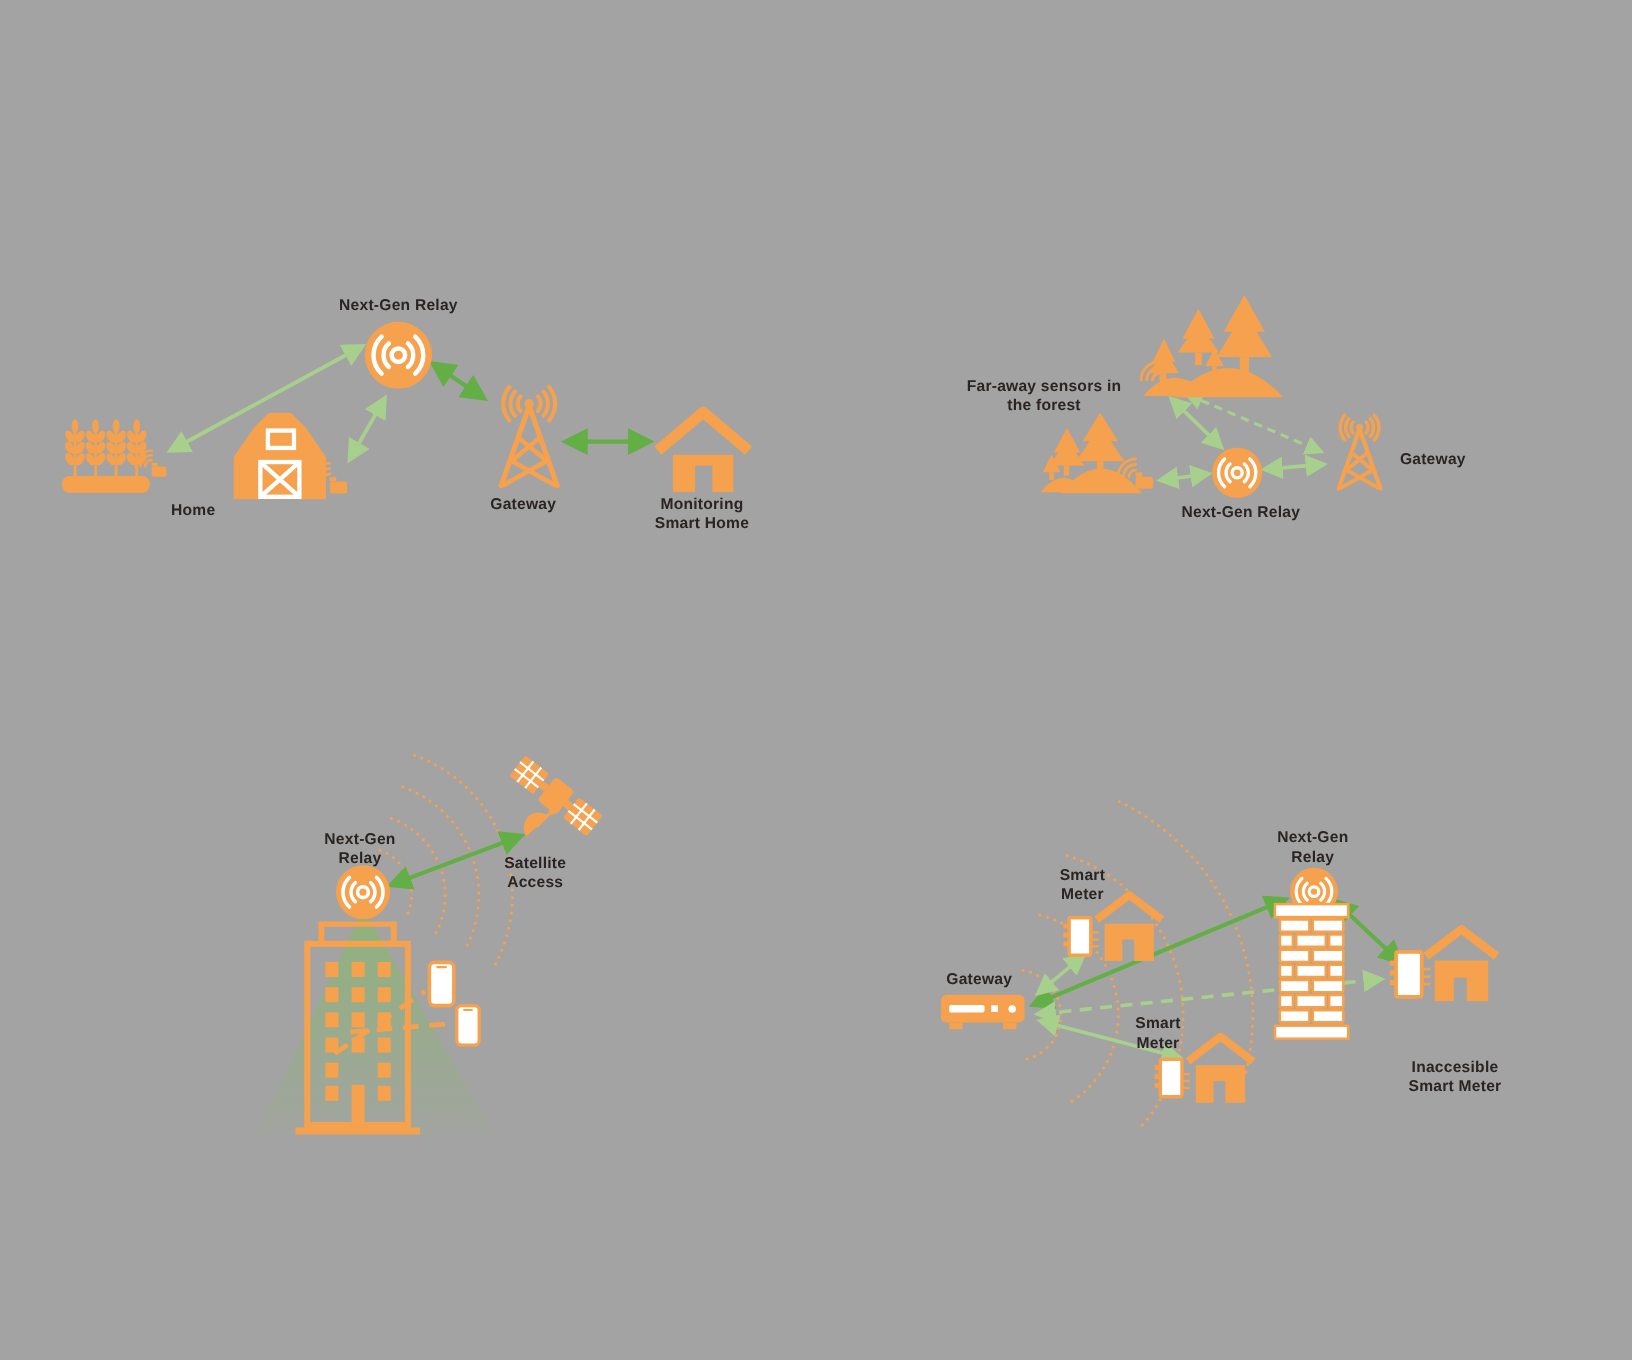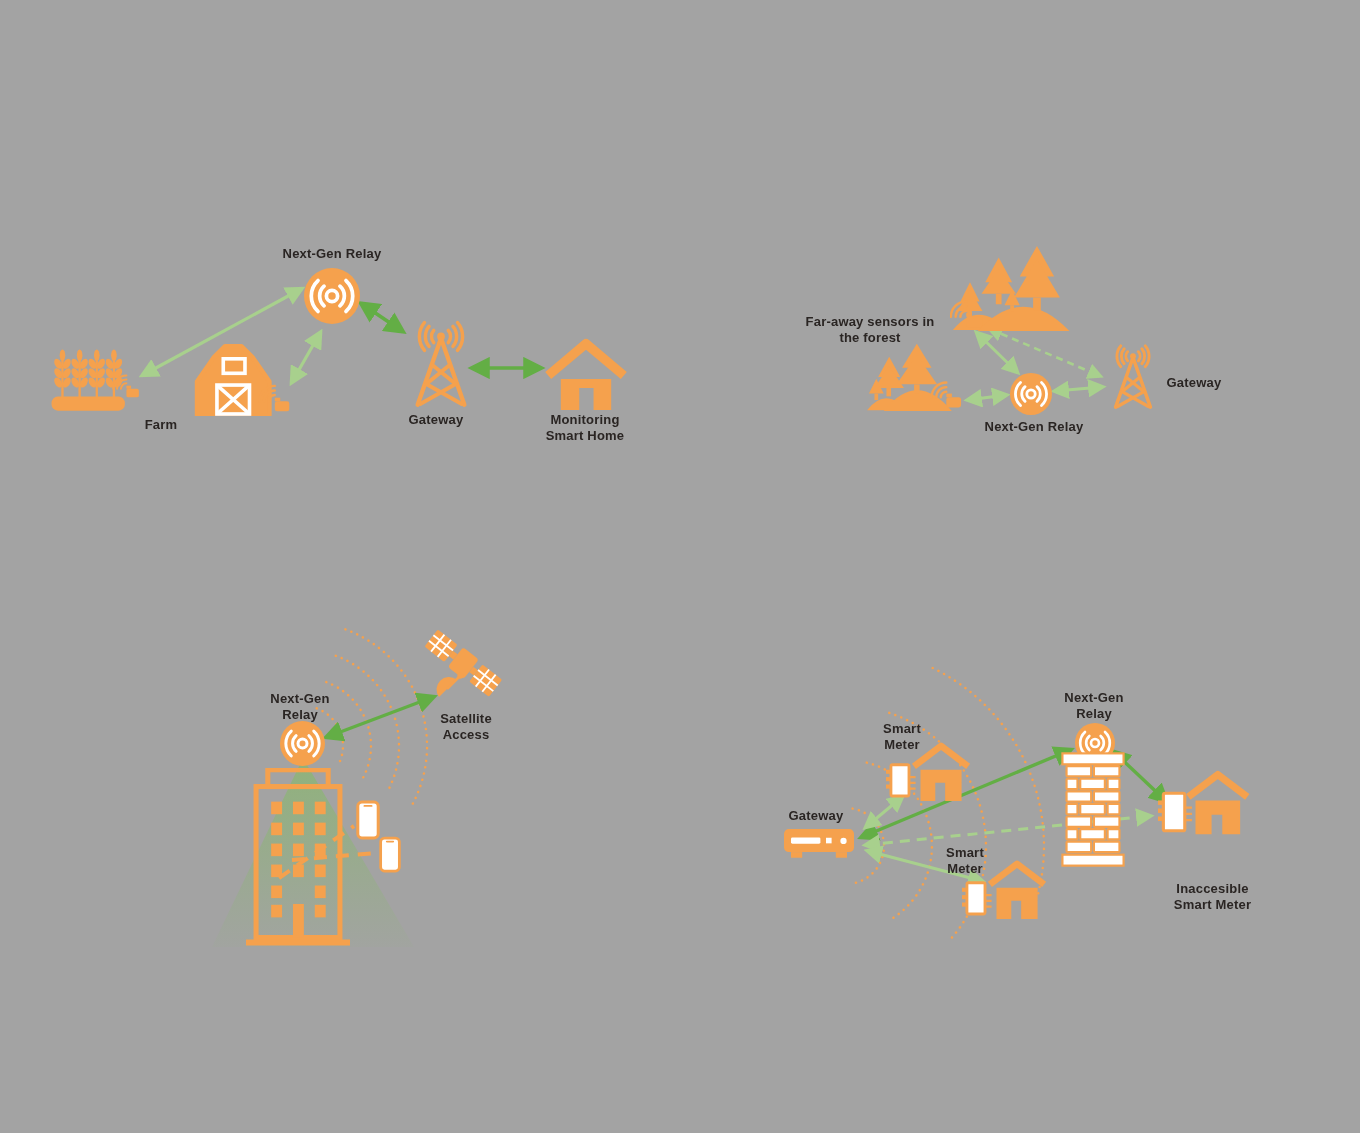--- a/index.html
+++ b/index.html
@@ -136,21 +136,21 @@
   </div>
 
   <div class="icon" style="left:544px;top:334px;width:84px;height:78px;">
     <svg viewBox="0 0 100 92">
       <path d="M5 49 L50 11 L95 49" class="st-o" stroke-width="11" stroke-linejoin="round"></path>
       <path d="M20 53 H80 V90 H59 V64 H42 V90 H20 Z" class="f-o"></path>
     </svg>
   </div>
 
   <div class="lbl" style="left:252px;top:246px;width:160px;">Next-Gen Relay</div>
-  <div class="lbl" style="left:121px;top:417px;width:80px;">Farm</div>
+  <div class="lbl" style="left:121px;top:417px;width:80px;">Home</div>
   <div class="lbl" style="left:396px;top:412px;width:80px;">Gateway</div>
   <div class="lbl" style="left:525px;top:412px;width:120px;">Monitoring
 Smart Home</div>
 
   <div class="icon" style="left:950px;top:244px;width:128px;height:88px;">
     <svg viewBox="0 0 132 92">
       <path d="M2 90 Q28 58 60 90 Z" class="f-o"></path>
       <path d="M28 91 Q76 40 124 91 Z" class="f-o"></path>
       <polygon class="f-o" points="90,2 108,34 72,34"></polygon>
       <polygon class="f-o" points="90,16 114,56 66,56"></polygon>
@@ -272,21 +272,21 @@
   </div>
   <div class="icon" style="left:379px;top:836px;width:22px;height:37px;">
     <svg viewBox="0 0 40 66">
       <rect x="3" y="3" width="34" height="60" rx="7" fill="#fff" class="st-o" stroke-width="5" style="fill:#fff"></rect>
       <path d="M14 9.5 H26" class="st-o" stroke-width="3" stroke-linecap="round"></path>
     </svg>
   </div>
 
   <div class="lbl" style="left:240px;top:691px;width:120px;">Next-Gen
 Relay</div>
-  <div class="lbl" style="left:408px;top:711px;width:116px;">Satellite
+  <div class="lbl" style="left:388px;top:711px;width:116px;">Satellite
 Access</div>
 
   <div class="icon" style="left:784px;top:824px;width:70px;height:38px;">
     <svg viewBox="0 0 100 54">
       <rect x="0" y="7" width="100" height="33" rx="7" class="f-o"></rect>
       <rect x="10" y="19" width="42" height="9" rx="2" class="f-w"></rect>
       <rect x="60" y="19.5" width="8" height="8" class="f-w"></rect>
       <circle cx="85" cy="24" r="4.5" class="f-w"></circle>
       <rect x="10" y="40" width="16" height="8" class="f-o"></rect>
       <rect x="74" y="40" width="16" height="8" class="f-o"></rect>

